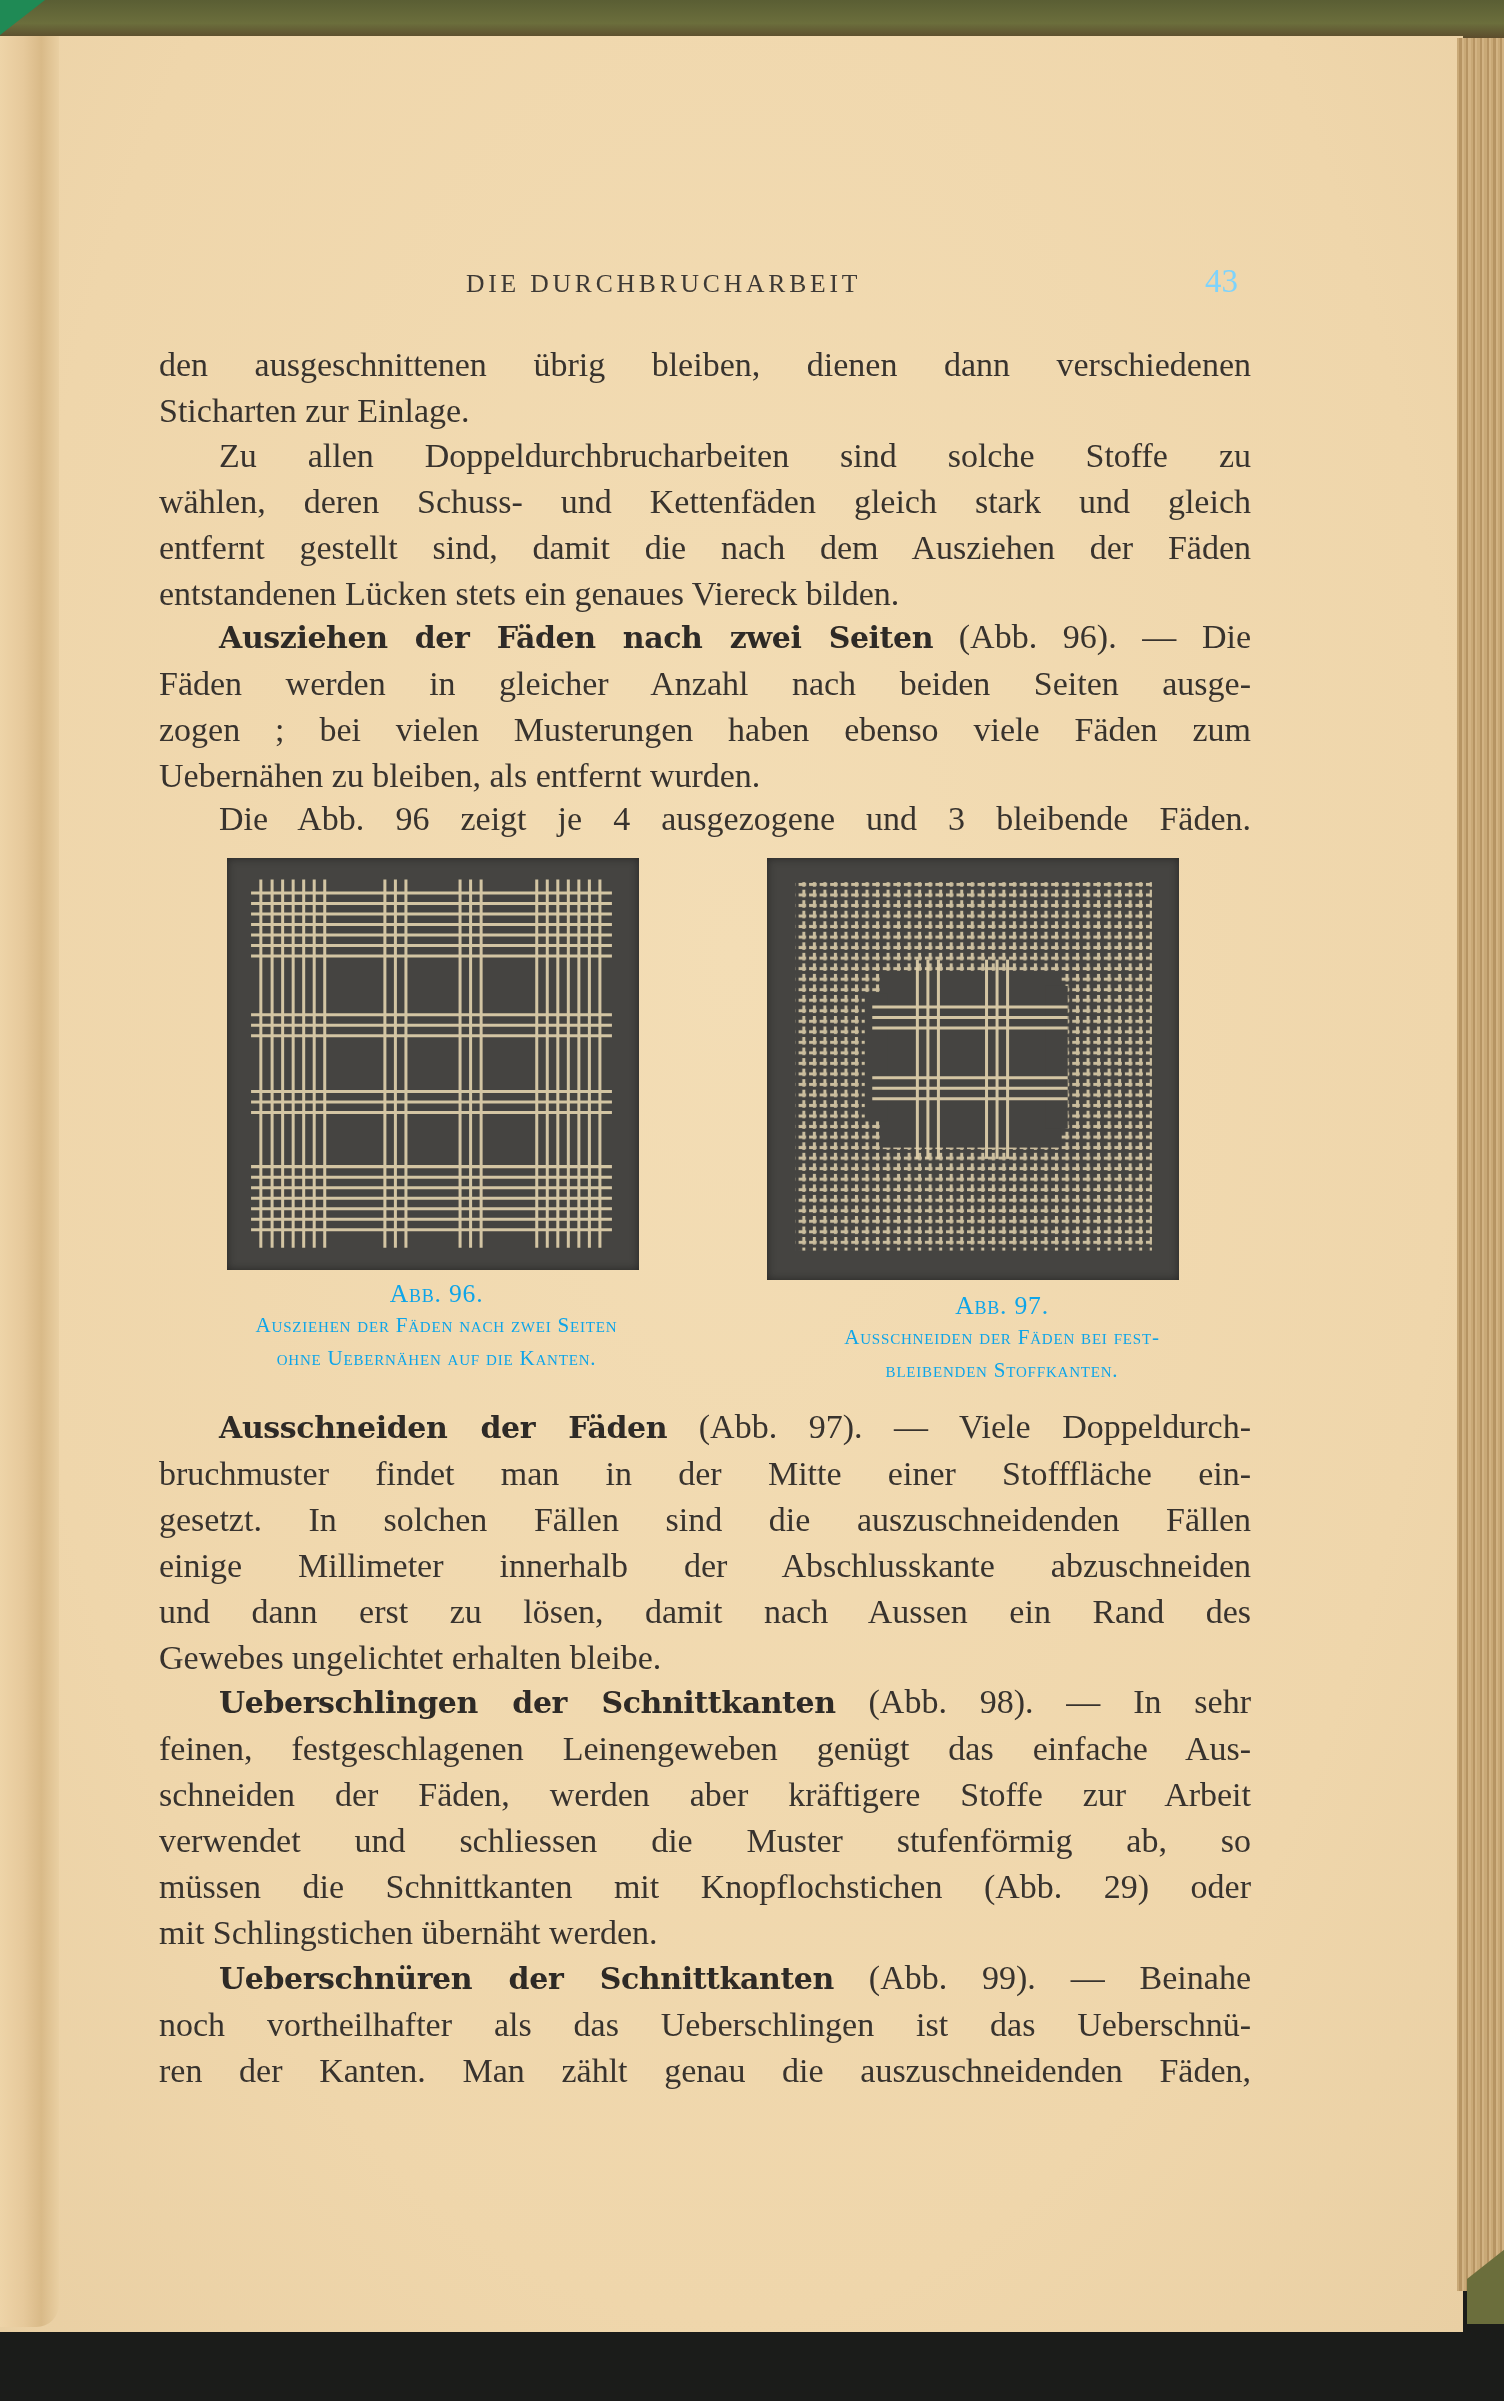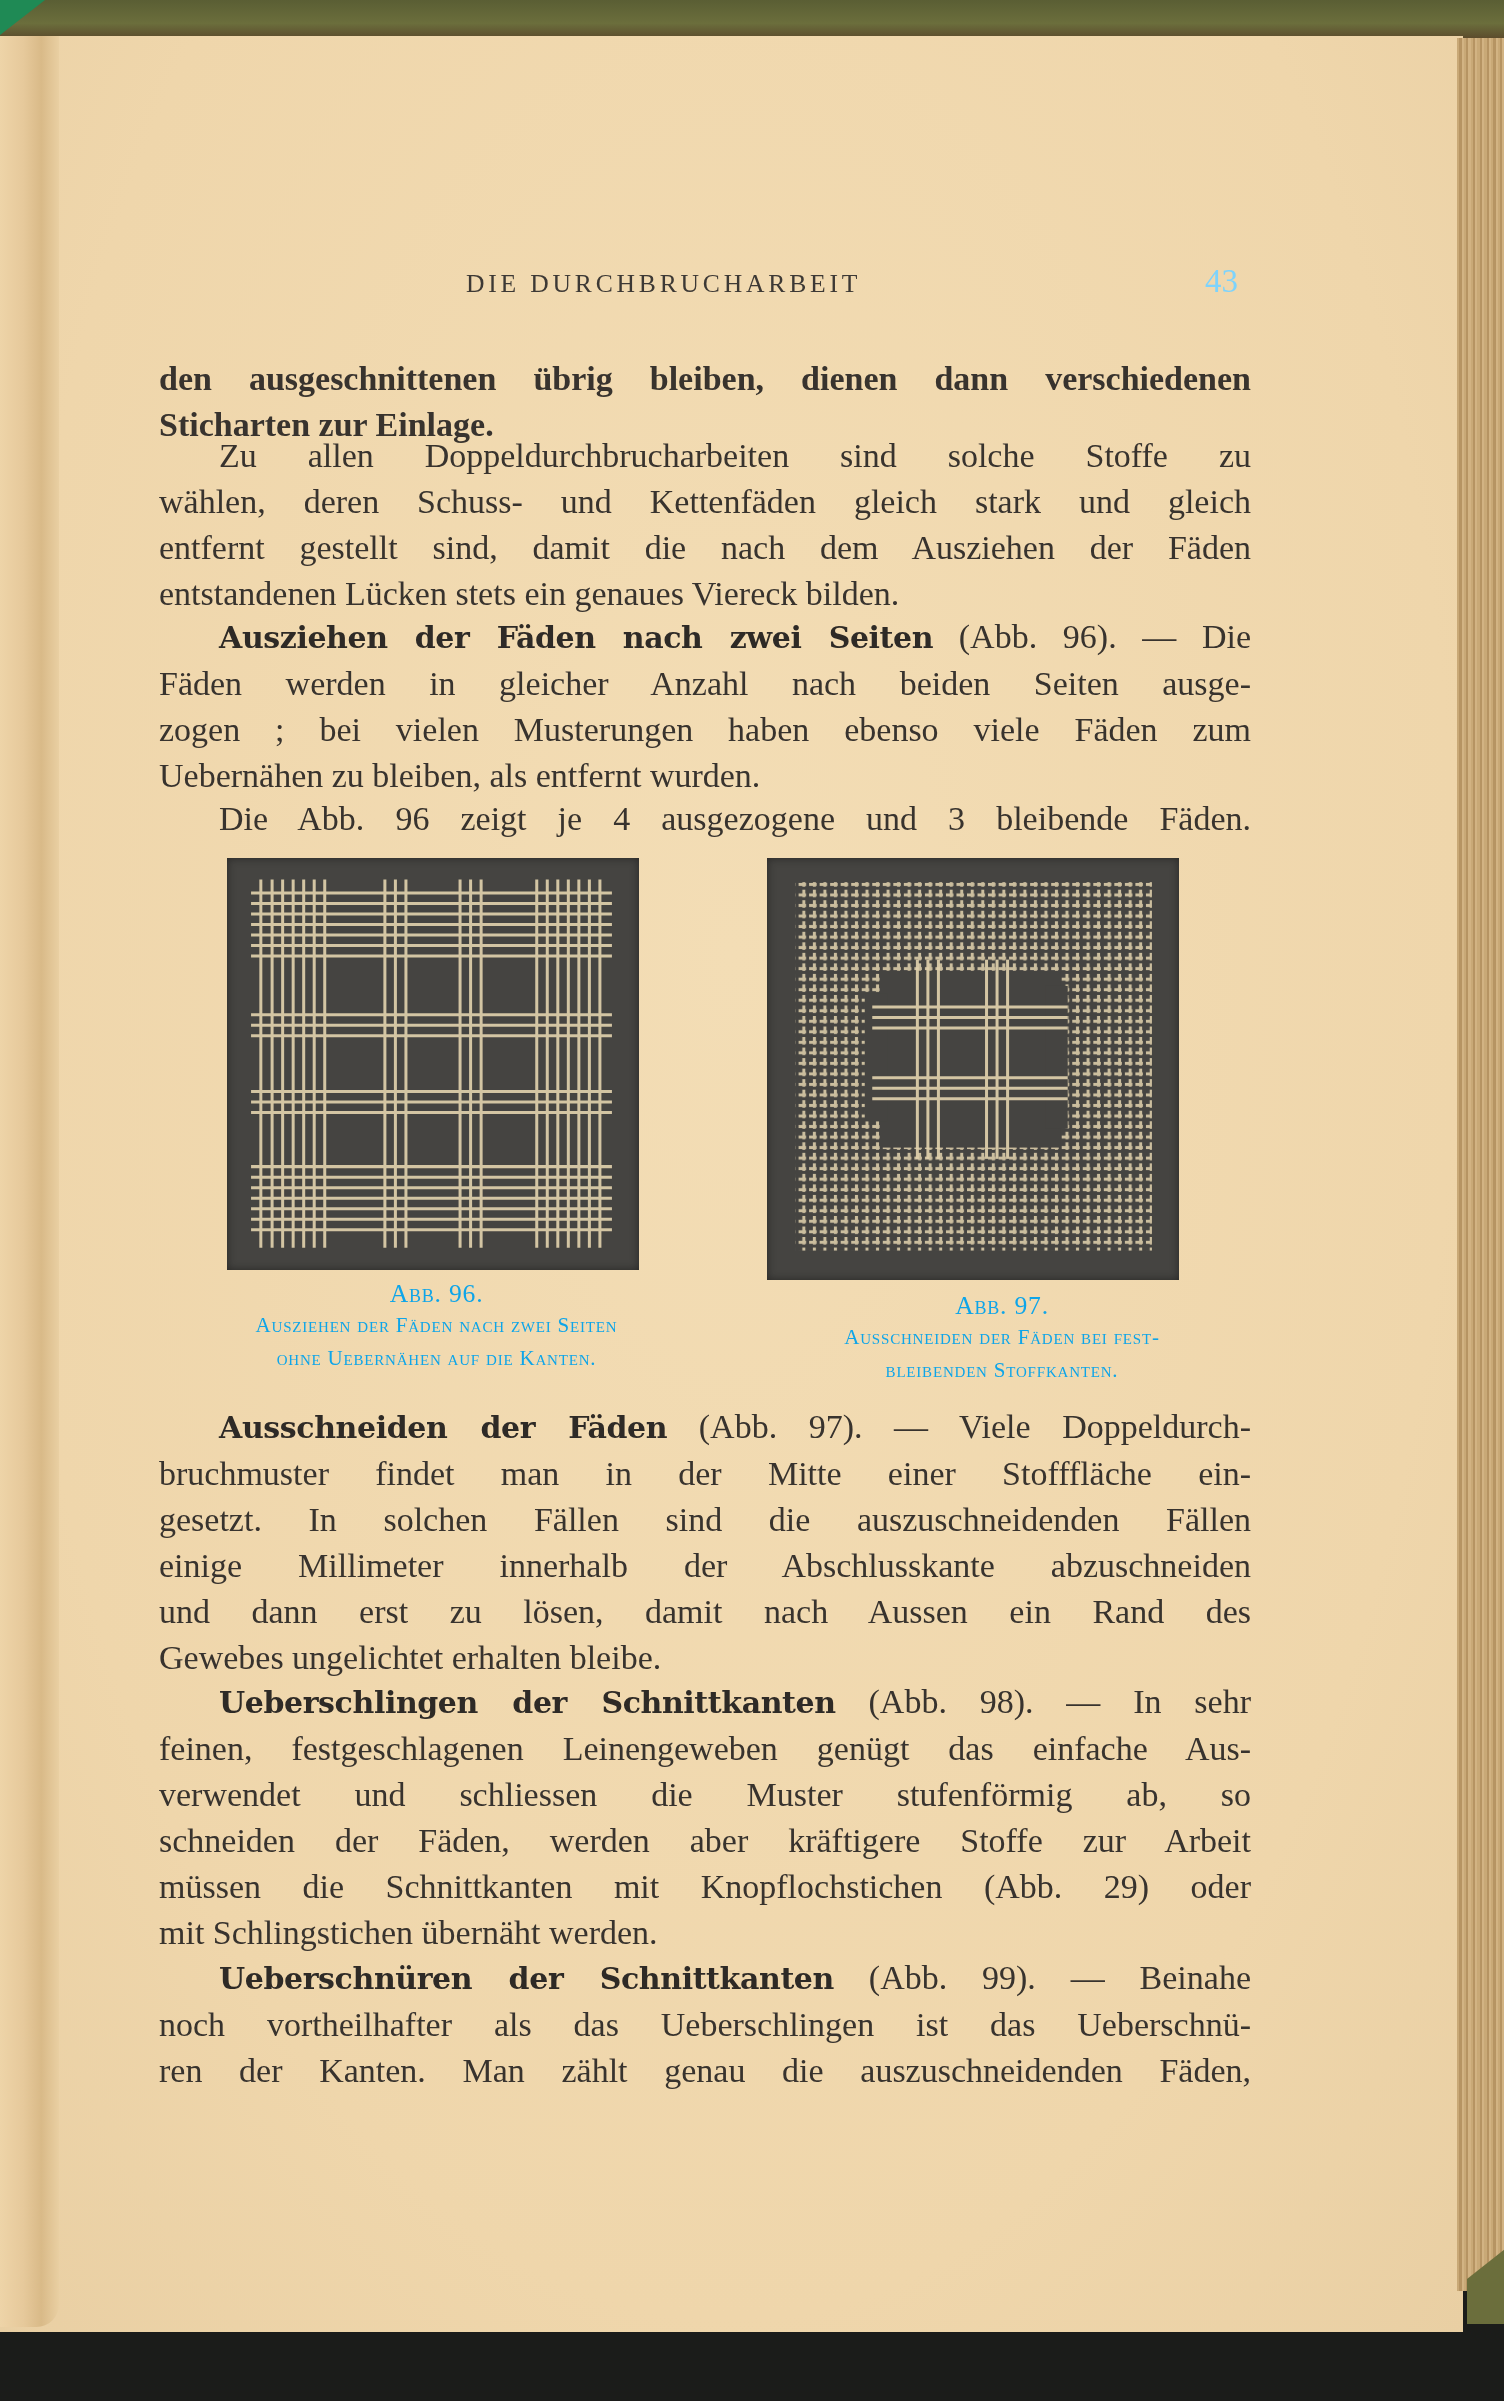--- a/index.html
+++ b/index.html
@@ -74,21 +74,21 @@
 <div class="cover-top"></div>
 <div class="cover-corner"></div>
 <div class="page"></div>
 <div class="gutter-fold"></div>
 <div class="right-edge"></div>
 <div class="right-cover"></div>
 
 <div class="running-head">DIE DURCHBRUCHARBEIT</div>
 <div class="page-number">43</div>
 
-<div class="textblock" style="top:356px;font-weight:bold;">
+<div class="textblock" style="top:342px;">
   <span class="line">den ausgeschnittenen übrig bleiben, dienen dann verschiedenen</span>
   <span class="line last">Sticharten zur Einlage.</span>
 </div>
 
 <div class="textblock" style="top:433px;">
   <span class="line indent">Zu allen Doppeldurchbrucharbeiten sind solche Stoffe zu</span>
   <span class="line">wählen, deren Schuss- und Kettenfäden gleich stark und gleich</span>
   <span class="line">entfernt gestellt sind, damit die nach dem Ausziehen der Fäden</span>
   <span class="line last">entstandenen Lücken stets ein genaues Viereck bilden.</span>
 </div>
@@ -201,22 +201,22 @@
   <span class="line">bruchmuster findet man in der Mitte einer Stofffläche ein-</span>
   <span class="line">gesetzt.  In solchen Fällen sind die auszuschneidenden Fällen</span>
   <span class="line">einige Millimeter innerhalb der Abschlusskante abzuschneiden</span>
   <span class="line">und dann erst zu lösen, damit nach Aussen ein Rand des</span>
   <span class="line last">Gewebes ungelichtet erhalten bleibe.</span>
 </div>
 
 <div class="textblock" style="top:1679px;">
   <span class="line indent"><span class="heading">Ueberschlingen der Schnittkanten</span> <span>(Abb. 98). — In sehr</span></span>
   <span class="line">feinen, festgeschlagenen Leinengeweben genügt das einfache Aus-</span>
+  <span class="line">schneiden der Fäden, werden aber kräftigere Stoffe zur Arbeit</span>
   <span class="line">verwendet und schliessen die Muster stufenförmig ab, so</span>
-  <span class="line">schneiden der Fäden, werden aber kräftigere Stoffe zur Arbeit</span>
   <span class="line">müssen die Schnittkanten mit Knopflochstichen (Abb. 29) oder</span>
   <span class="line last">mit Schlingstichen übernäht werden.</span>
 </div>
 
 <div class="textblock" style="top:1955px;">
   <span class="line indent"><span class="heading">Ueberschnüren der Schnittkanten</span> <span>(Abb. 99). — Beinahe</span></span>
   <span class="line">noch vortheilhafter als das Ueberschlingen ist das Ueberschnü-</span>
   <span class="line">ren der Kanten. Man zählt genau die auszuschneidenden Fäden,</span>
 </div>
 

